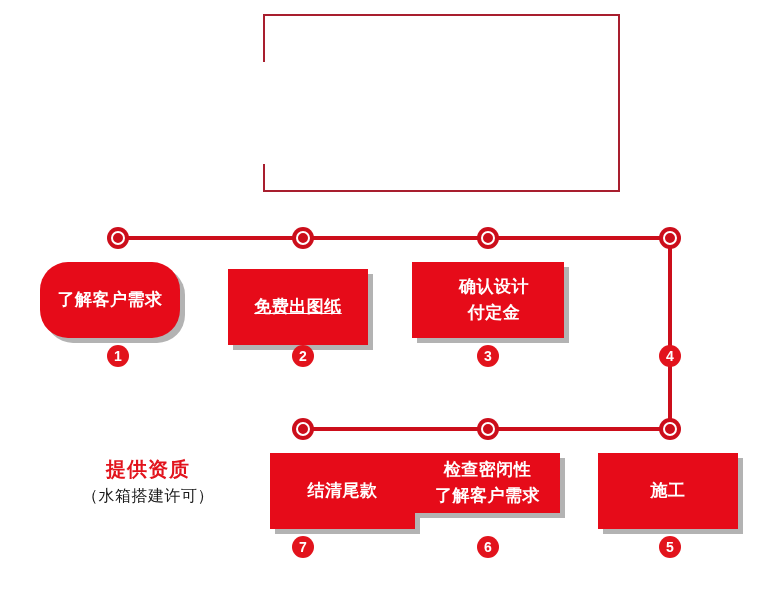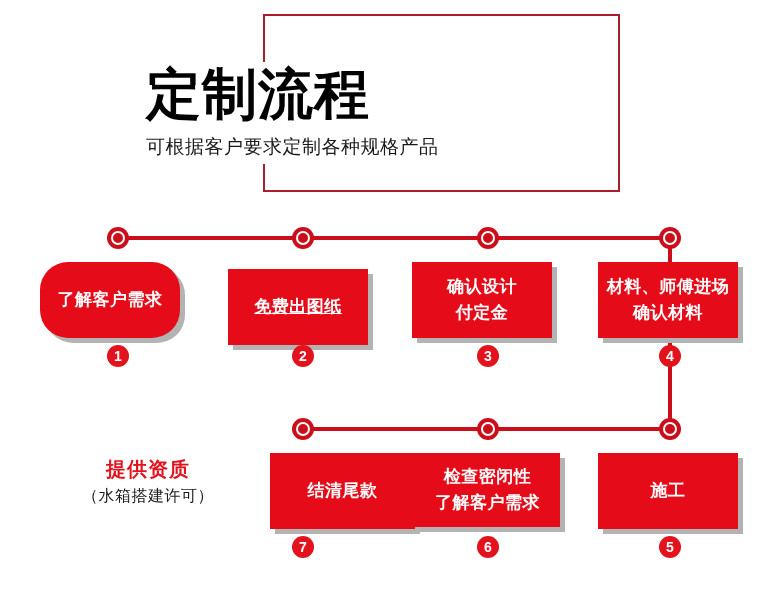--- a/index.html
+++ b/index.html
@@ -125,24 +125,20 @@
   }
 </style>
 </head>
 <body>
 
 <div id="stage">
 
   <div class="frame"></div>
   <div class="frame-gap"></div>
 
-  <div class="header-text">
-    <div class="title">定制流程</div>
-    <div class="subtitle">可根据客户要求定制各种规格产品</div>
-  </div>
 
   <div class="hline" style="left:118px;top:236px;width:552px;"></div>
 
   <div class="node" style="left:107px;top:227px;"></div>
   <div class="node" style="left:292px;top:227px;"></div>
   <div class="node" style="left:477px;top:227px;"></div>
   <div class="node" style="left:659px;top:227px;"></div>
 
   <div class="vline" style="left:668px;top:247px;height:184px;"></div>
 
@@ -153,55 +149,49 @@
   </div>
   <div class="badge" style="left:107px;top:345px;">1</div>
 
   <div class="step" style="left:228px;top:269px;width:140px;height:76px;text-decoration:underline;">
     <div>
       <span>免费出图纸</span>
     </div>
   </div>
   <div class="badge" style="left:292px;top:345px;">2</div>
 
-  <div class="step" style="left:412px;top:262px;width:140px;height:76px;">
+  <div class="step" style="left:412px;top:262px;width:140px;height:76px;padding-left:12px;">
     <div>
       <span>确认设计</span>
       <span>付定金</span>
     </div>
   </div>
   <div class="badge" style="left:477px;top:345px;">3</div>
 
-  <div class="step" style="left:598px;top:262px;width:140px;height:76px;">
-    <div>
-      <span>材料、师傅进场</span>
-      <span>确认材料</span>
-    </div>
-  </div>
   <div class="badge" style="left:659px;top:345px;">4</div>
 
   <div class="hline" style="left:303px;top:427px;width:367px;"></div>
 
   <div class="node" style="left:292px;top:418px;"></div>
   <div class="node" style="left:477px;top:418px;"></div>
   <div class="node" style="left:659px;top:418px;"></div>
 
   <div class="qual">
     <div class="qual-title">提供资质</div>
     <div class="qual-sub">（水箱搭建许可）</div>
   </div>
 
   <div class="step" style="left:230px;top:453px;width:145px;height:76px;margin-left:40px;">
     <div>
       <span>结清尾款</span>
     </div>
   </div>
   <div class="badge" style="left:292px;top:536px;">7</div>
 
-  <div class="step" style="left:415px;top:453px;width:145px;height:74px;">
+  <div class="step" style="left:415px;top:453px;width:145px;height:60px;">
     <div>
       <span>检查密闭性</span>
       <span>了解客户需求</span>
     </div>
   </div>
   <div class="badge" style="left:477px;top:536px;">6</div>
 
   <div class="step" style="left:598px;top:453px;width:140px;height:76px;">
     <div>
       <span>施工</span>

